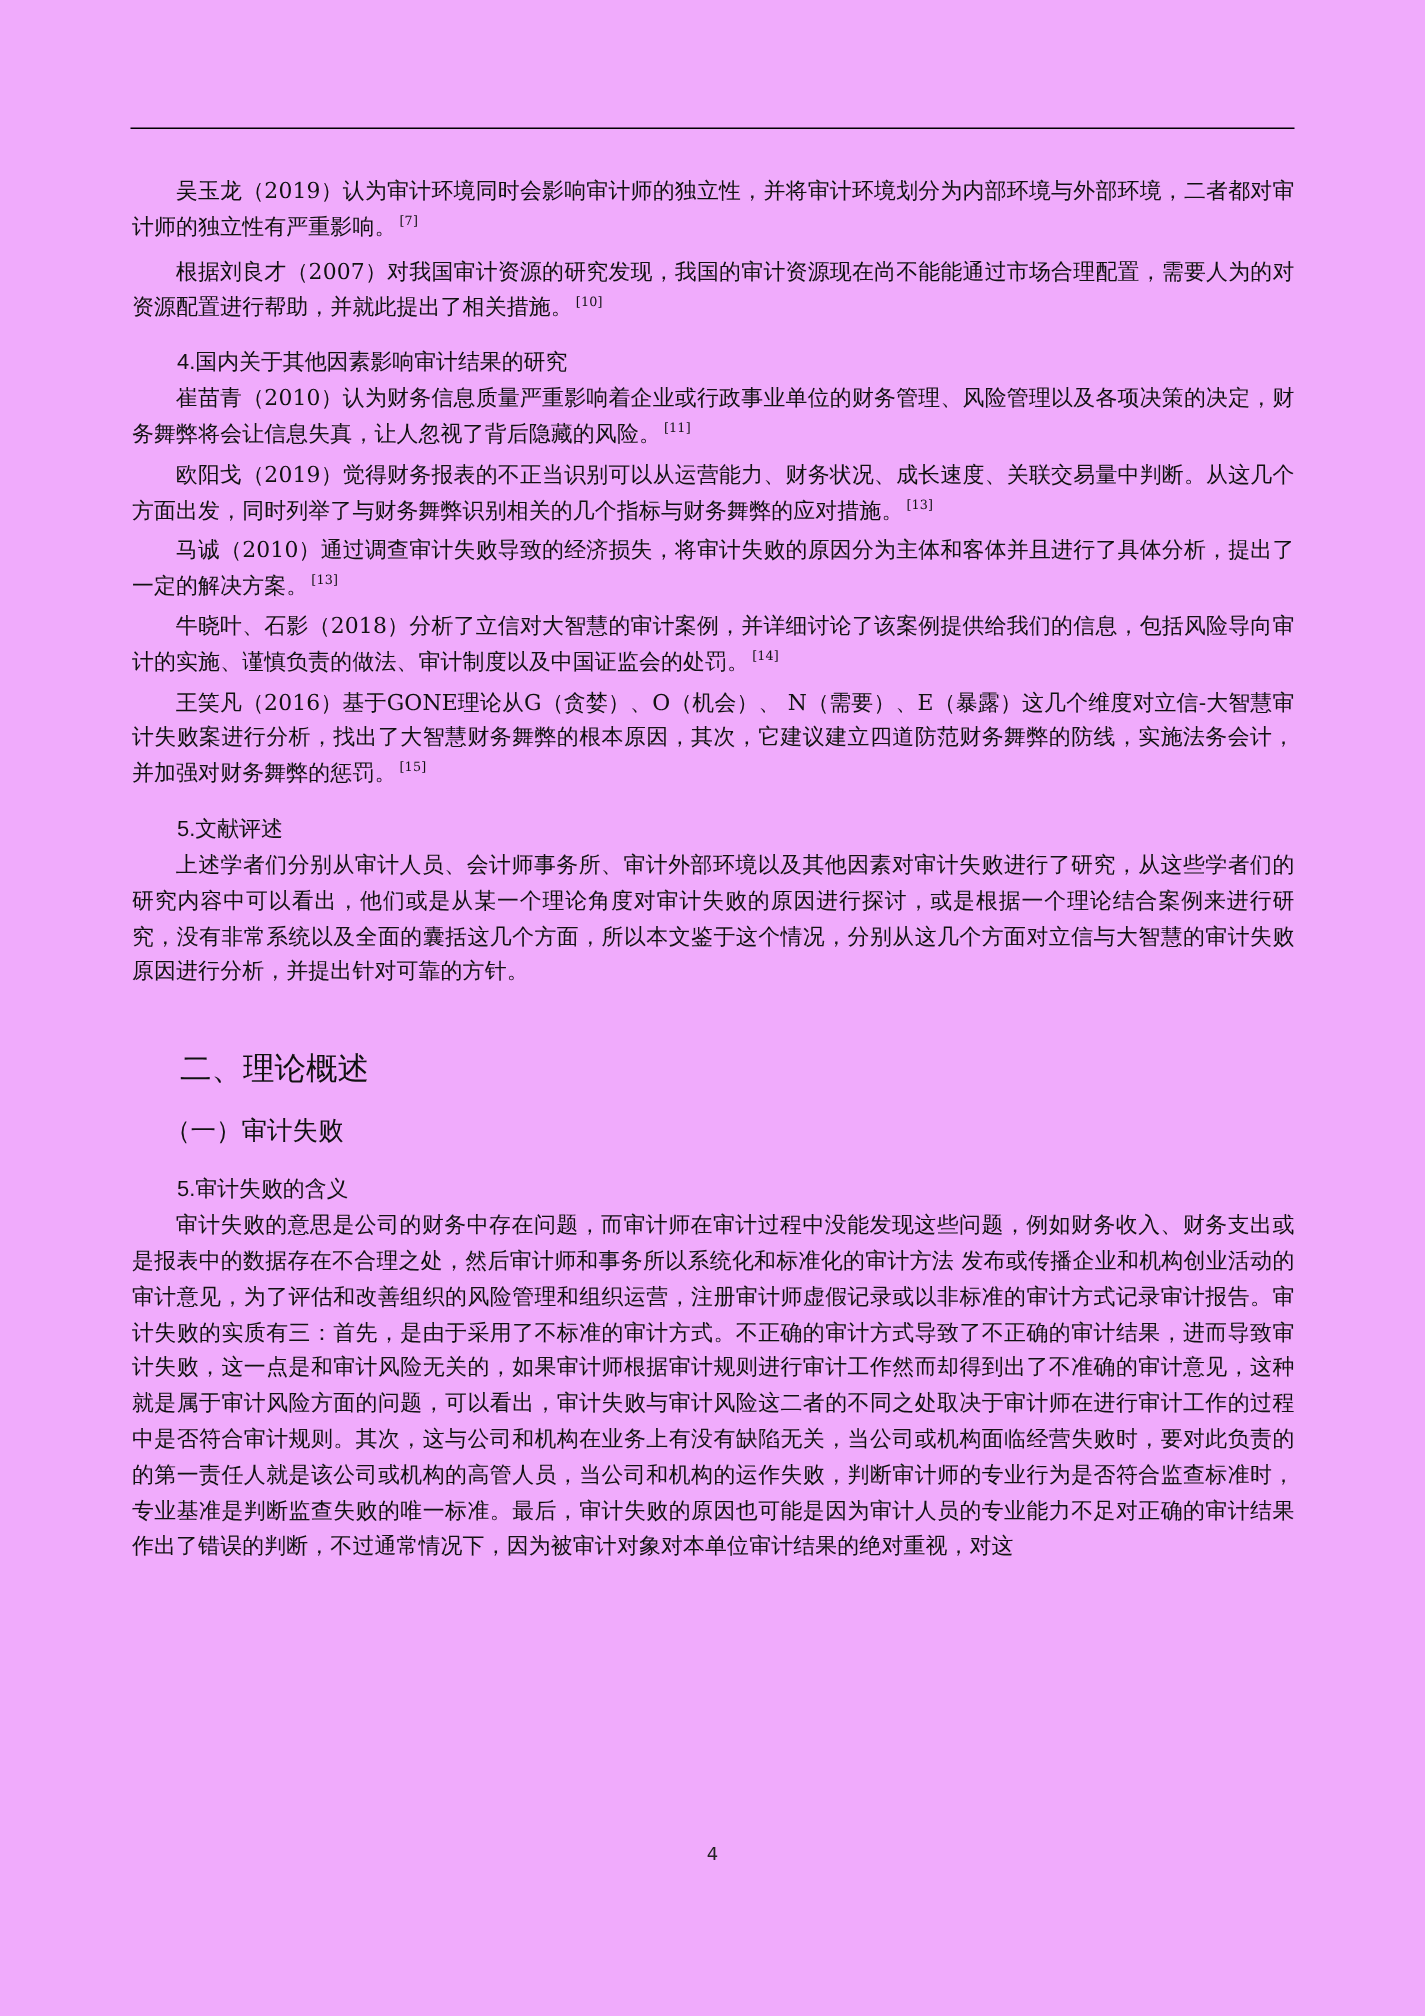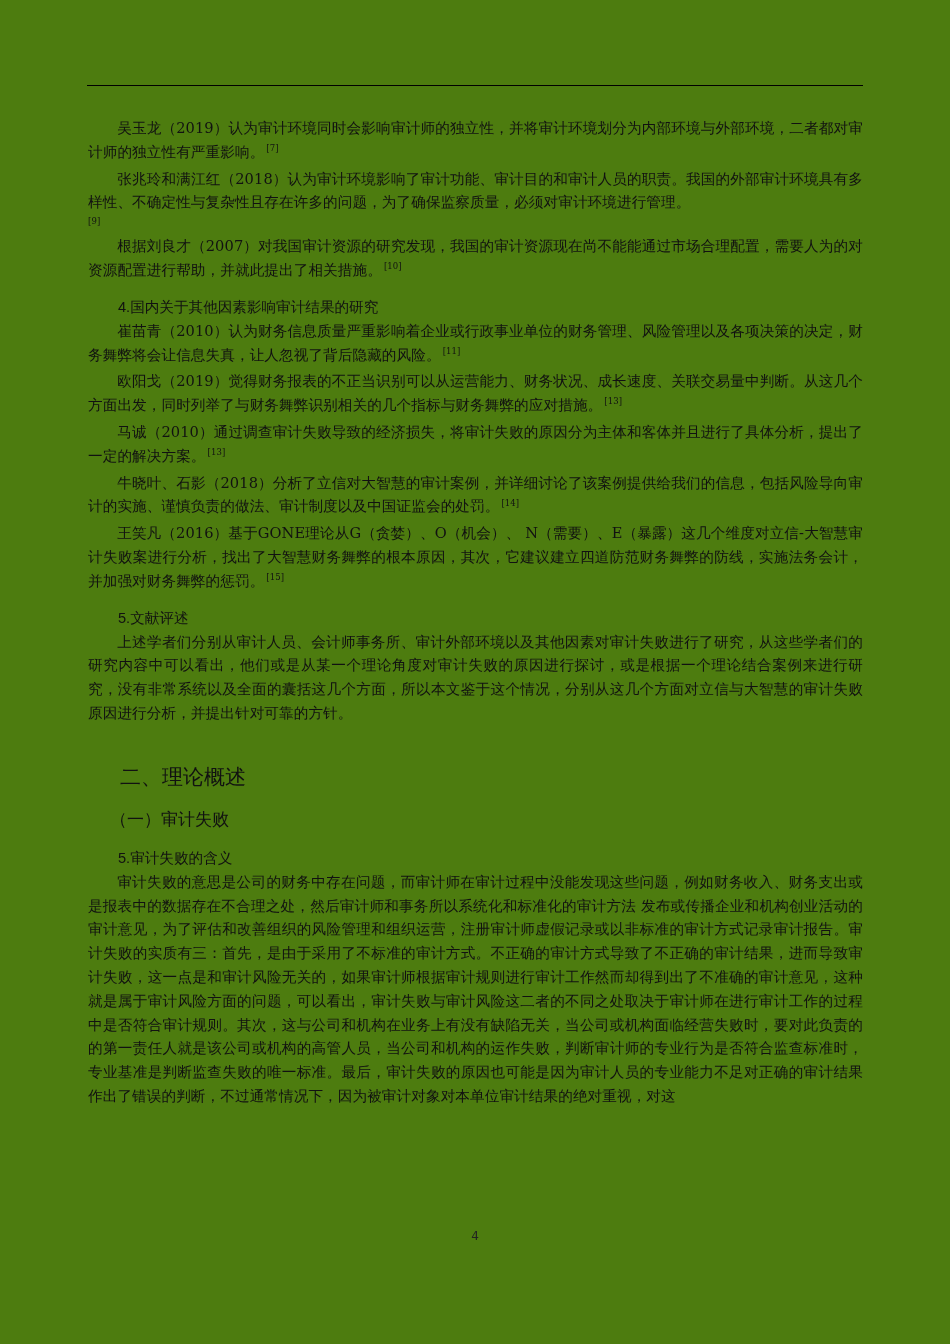--- a/index.html
+++ b/index.html
@@ -12,21 +12,21 @@
     height: 1344px;
     position: relative;
     overflow: hidden;
     font-family: "DejaVu Serif", "Liberation Serif", serif;
     color: #111111;
   }
   .page {
     position: absolute;
     left: 0; top: 0;
     width: 950px; height: 1344px;
-    background: #4d7c0f;
+    background: #f0abfc;
   }
   .header-rule {
     position: absolute;
     left: 87px;
     top: 85px;
     width: 776px;
     height: 0;
     border-top: 1.5px solid #000000;
   }
   .content {
@@ -98,21 +98,20 @@
 
 <div class="page">
 
   <div class="header-rule"></div>
 
   <div class="content">
 
     <p class="para"><span>吴玉龙（2019）认为审计环境同时会影响审计师的独立性，并将审计环境划分为内部环境与外部环境，二者都对审计师的独立性有严重影响。</span><span class="cite">[7]</span></p>
 
 
-    <p class="para"><span>张兆玲和满江红（2018）认为审计环境影响了审计功能、审计目的和审计人员的职责。我国的外部审计环境具有多样性、不确定性与复杂性且存在许多的问题，为了确保监察质量，必须对审计环境进行管理。</span><span class="cite-line">[9]</span></p>
 
     <p class="para gap-after" style="margin-top:6px;"><span>根据刘良才（2007）对我国审计资源的研究发现，我国的审计资源现在尚不能能通过市场合理配置，需要人为的对资源配置进行帮助，并就此提出了相关措施。</span><span class="cite">[10]</span></p>
 
     <div class="h4">4.国内关于其他因素影响审计结果的研究</div>
 
     <p class="para"><span>崔苗青（2010）认为财务信息质量严重影响着企业或行政事业单位的财务管理、风险管理以及各项决策的决定，财务舞弊将会让信息失真，让人忽视了背后隐藏的风险。</span><span class="cite">[11]</span></p>
 
     <p class="para"><span>欧阳戈（2019）觉得财务报表的不正当识别可以从运营能力、财务状况、成长速度、关联交易量中判断。从这几个方面出发，同时列举了与财务舞弊识别相关的几个指标与财务舞弊的应对措施。</span><span class="cite">[13]</span></p>
 
     <p class="para"><span>马诚（2010）通过调查审计失败导致的经济损失，将审计失败的原因分为主体和客体并且进行了具体分析，提出了一定的解决方案。</span><span class="cite">[13]</span></p>

